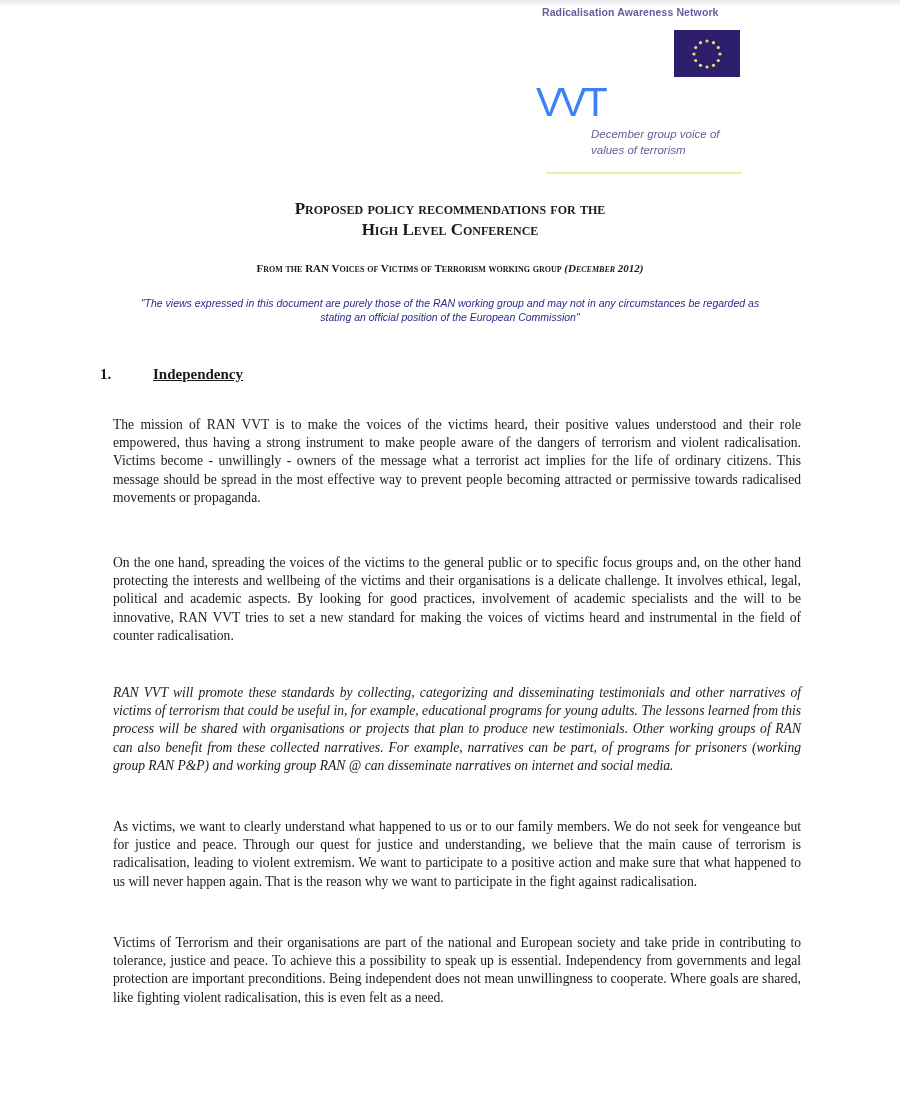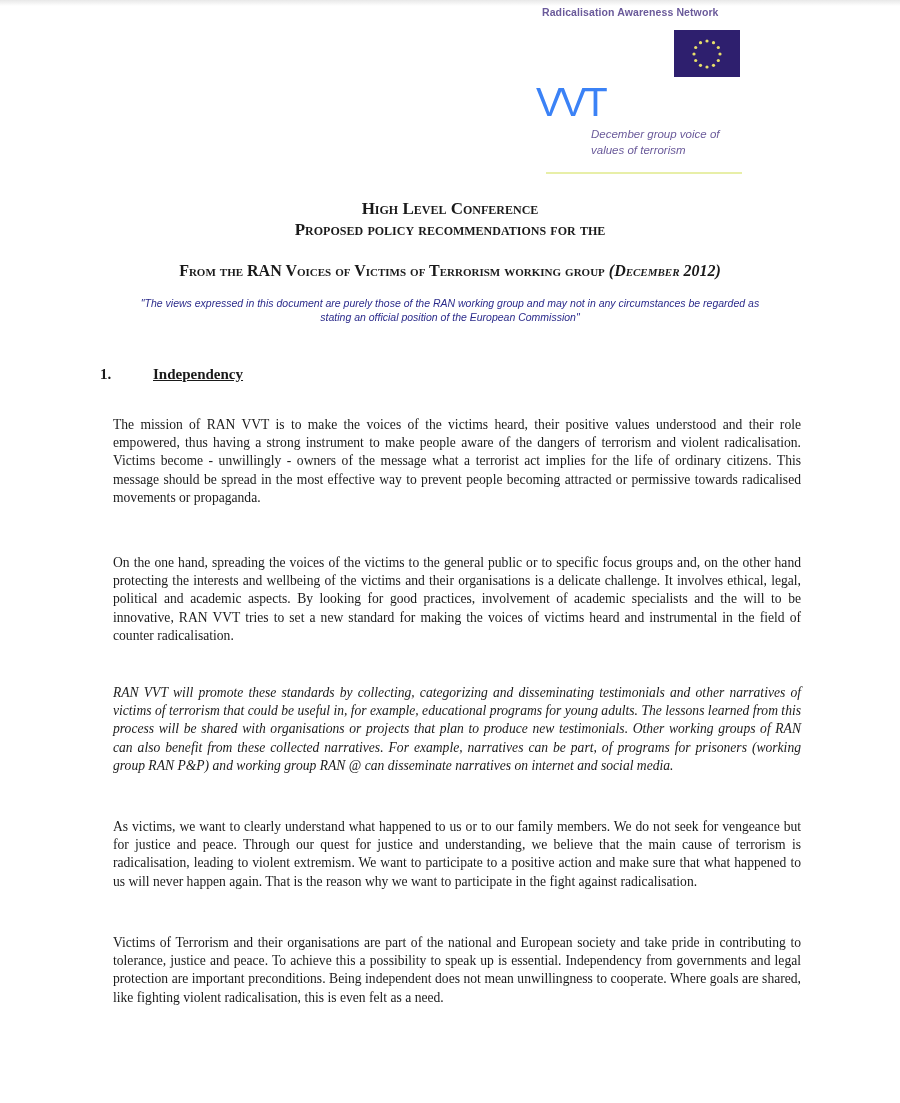--- a/index.html
+++ b/index.html
@@ -11,21 +11,21 @@
   .logo-network { position: absolute; left: 6px; top: 0px; font-family: "Liberation Sans", sans-serif; font-size: 10.5px; font-weight: bold; color: #6a5a9a; letter-spacing: 0.1px; white-space: nowrap; }
   .logo-ran { position: absolute; left: 2px; top: 10px; font-family: "Liberation Sans", sans-serif; font-size: 66px; line-height: 66px; color: #2e1f6e; letter-spacing: -5px; font-weight: normal; }
   .logo-flag { position: absolute; left: 138px; top: 24px; width: 66px; height: 47px; background: #2e1f6e; }
   .logo-flag svg { position: absolute; left: 0; top: 0; }
   .logo-vvt { position: absolute; left: 0px; top: 76px; font-family: "Liberation Sans", sans-serif; font-size: 40px; line-height: 40px; color: #3b82f6; letter-spacing: -3px; }
   .logo-tagline { position: absolute; left: 55px; top: 120px; font-family: "Liberation Sans", sans-serif; font-style: italic; font-size: 11.5px; line-height: 16px; color: #6a5a9a; }
   .logo-rule { position: absolute; left: 10px; top: 166px; width: 196px; height: 2px; background: #e8efa8; }
 
   
   .title { position: absolute; left: 0; top: 198px; width: 900px; text-align: center; font-family: "Liberation Serif", serif; font-weight: bold; font-variant: small-caps; font-size: 17px; line-height: 21px; color: #1a1a1a; }
-  .subtitle { position: absolute; left: 0; top: 262px; width: 900px; text-align: center; font-family: "Liberation Serif", serif; font-weight: bold; font-variant: small-caps; font-size: 16px; color: #1a1a1a; }
+  .subtitle { position: absolute; left: 0; top: 262px; width: 900px; text-align: center; font-family: "Liberation Serif", serif; font-weight: bold; font-variant: small-caps; font-size: 11px; color: #1a1a1a; }
   .subtitle .date { font-style: italic; }
   .disclaimer { position: absolute; left: 130px; top: 296px; width: 640px; text-align: center; font-family: "Liberation Sans", sans-serif; font-style: italic; font-size: 10.5px; line-height: 14px; color: #2a2a8a; }
 
   
   .section { position: absolute; left: 100px; top: 366px; font-family: "Liberation Serif", serif; font-weight: bold; font-size: 15px; }
   .section .num { position: absolute; left: 0; top: 0; }
   .section .label { position: absolute; left: 53px; top: 0; text-decoration: underline; white-space: nowrap; }
 
   
   .body-text { position: absolute; left: 100px; width: 688px; text-align: justify; font-family: "Liberation Serif", serif; font-size: 13.6px; line-height: 18.2px; color: #1a1a1a; margin: 13px; }
@@ -62,22 +62,22 @@
   </div>
   <div class="logo-vvt">VVT</div>
   <div class="logo-tagline">
     <div>December group voice of</div>
     <div>values of terrorism</div>
   </div>
   <div class="logo-rule"></div>
 </div>
 
 <div class="title">
+  <div>Proposed policy recommendations for the</div>
   <div>High Level Conference</div>
-  <div>Proposed policy recommendations for the</div>
 </div>
 
 <div class="subtitle">
   <span>From the RAN Voices of Victims of Terrorism working group</span>
   <span class="date">(December 2012)</span>
 </div>
 
 <div class="disclaimer">"The views expressed in this document are purely those of the RAN working group and may not in any circumstances be regarded as stating an official position of the European Commission"</div>
 
 <div class="section">

